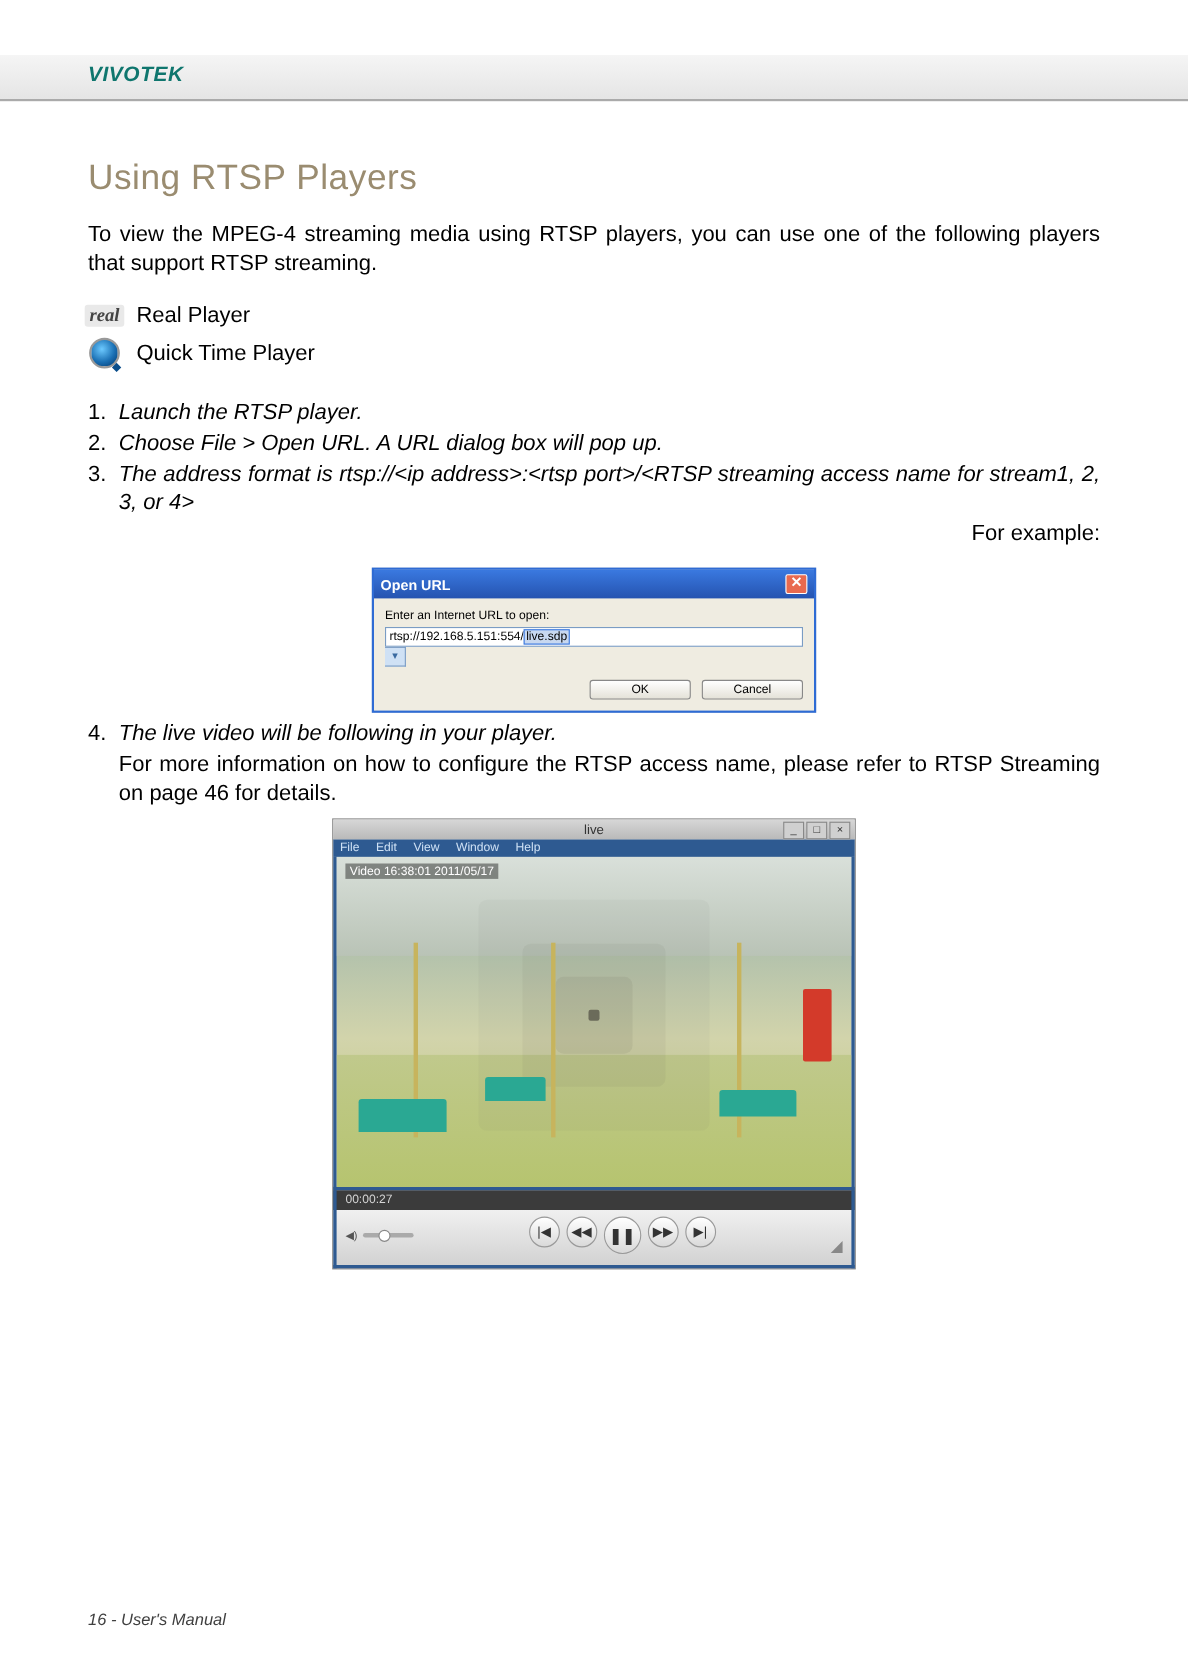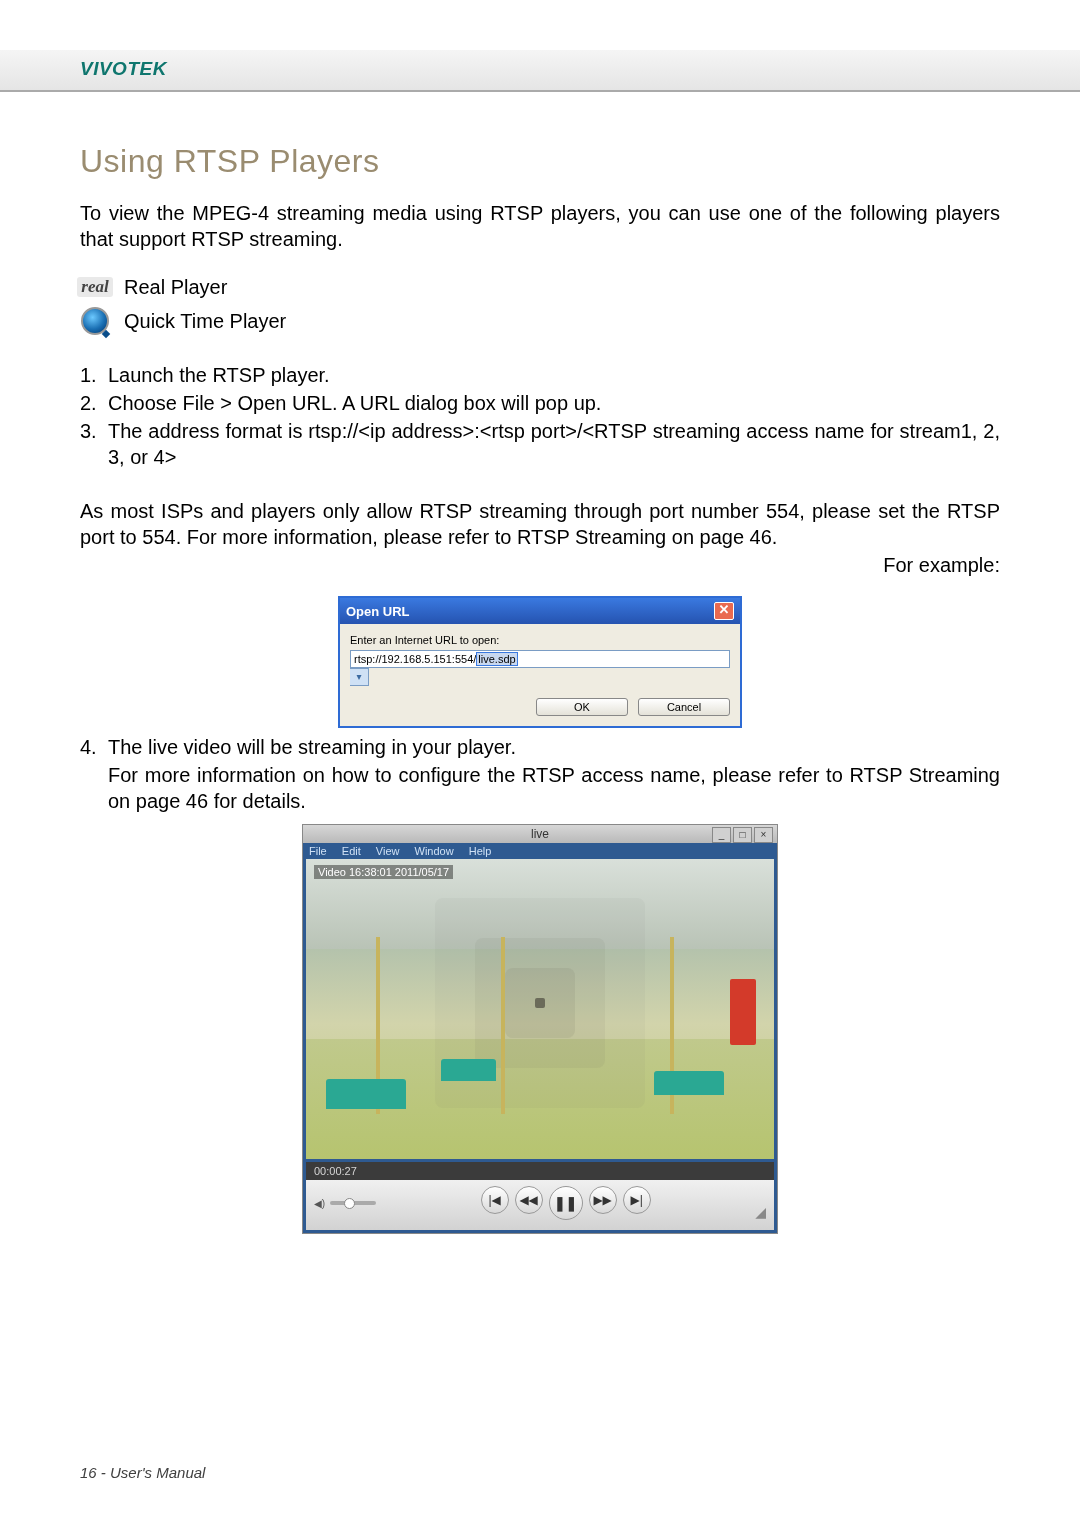--- a/index.html
+++ b/index.html
@@ -107,20 +107,21 @@
     line-height: 1.3;
     text-align: justify;
     margin: 2px 0;
     display: flex;
   }
   .ordered-list .li .num {
     flex: 0 0 28px;
   }
   .ordered-list .li .txt {
     flex: 1;
+    font-style: italic;
   }
   .ordered-list .sub {
     padding-left: 28px;
     font-size: 20px;
     line-height: 1.3;
     text-align: justify;
   }
   .para {
     font-size: 20px;
     line-height: 1.3;
@@ -416,21 +417,20 @@
       <div class="li">
         <span class="num">2.</span>
         <span class="txt">Choose File &gt; Open URL. A URL dialog box will pop up.</span>
       </div>
       <div class="li">
         <span class="num">3.</span>
         <span class="txt">The address format is rtsp://&lt;ip address&gt;:&lt;rtsp port&gt;/&lt;RTSP streaming access name for stream1, 2, 3, or 4&gt;</span>
       </div>
     </div>
 
-    <div class="para">As most ISPs and players only allow RTSP streaming through port number 554, please set the RTSP port to 554. For more information, please refer to RTSP Streaming on page 46.</div>
     <div class="body-text" style="margin-top:2px; text-align:right;">For example:</div>
 
     <div class="open-url-box">
       <div class="open-url-title">
         <span>Open URL</span>
         <span class="close-btn">✕</span>
       </div>
       <div class="open-url-body">
         <div class="open-url-label">Enter an Internet URL to open:</div>
         <div class="open-url-field-row">
@@ -442,21 +442,21 @@
         <div class="open-url-buttons">
           <div class="xp-btn">OK</div>
           <div class="xp-btn">Cancel</div>
         </div>
       </div>
     </div>
 
     <div class="ordered-list">
       <div class="li">
         <span class="num">4.</span>
-        <span class="txt">The live video will be streaming in your player.</span>
+        <span class="txt">The live video will be following in your player.</span>
       </div>
       <div class="sub">For more information on how to configure the RTSP access name, please refer to RTSP Streaming on page 46 for details.</div>
     </div>
 
     <div class="player-window">
       <div class="pw-title">
         <span>live</span>
         <div class="wbtns">
           <span>_</span>
           <span>□</span>

